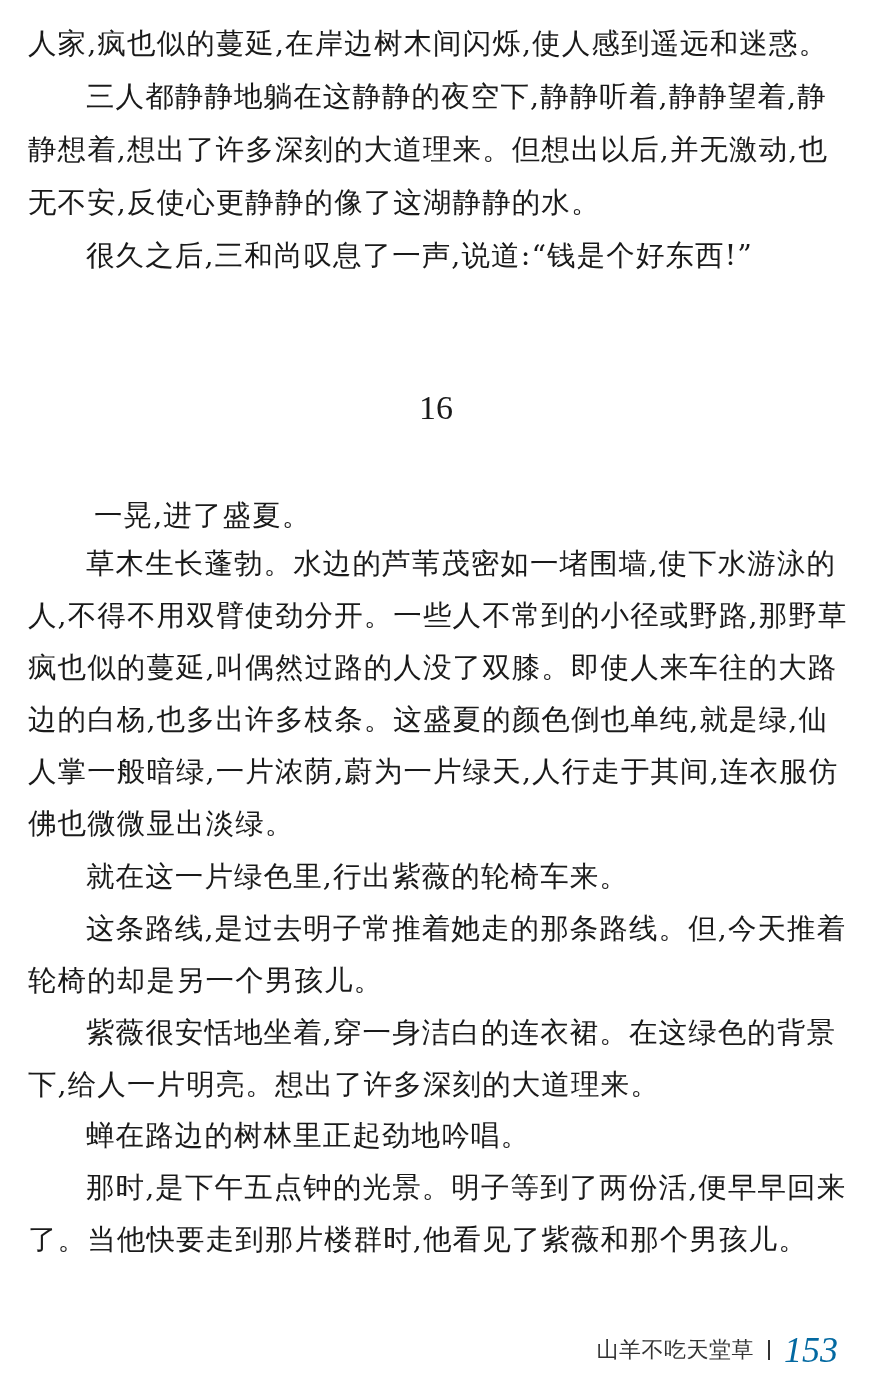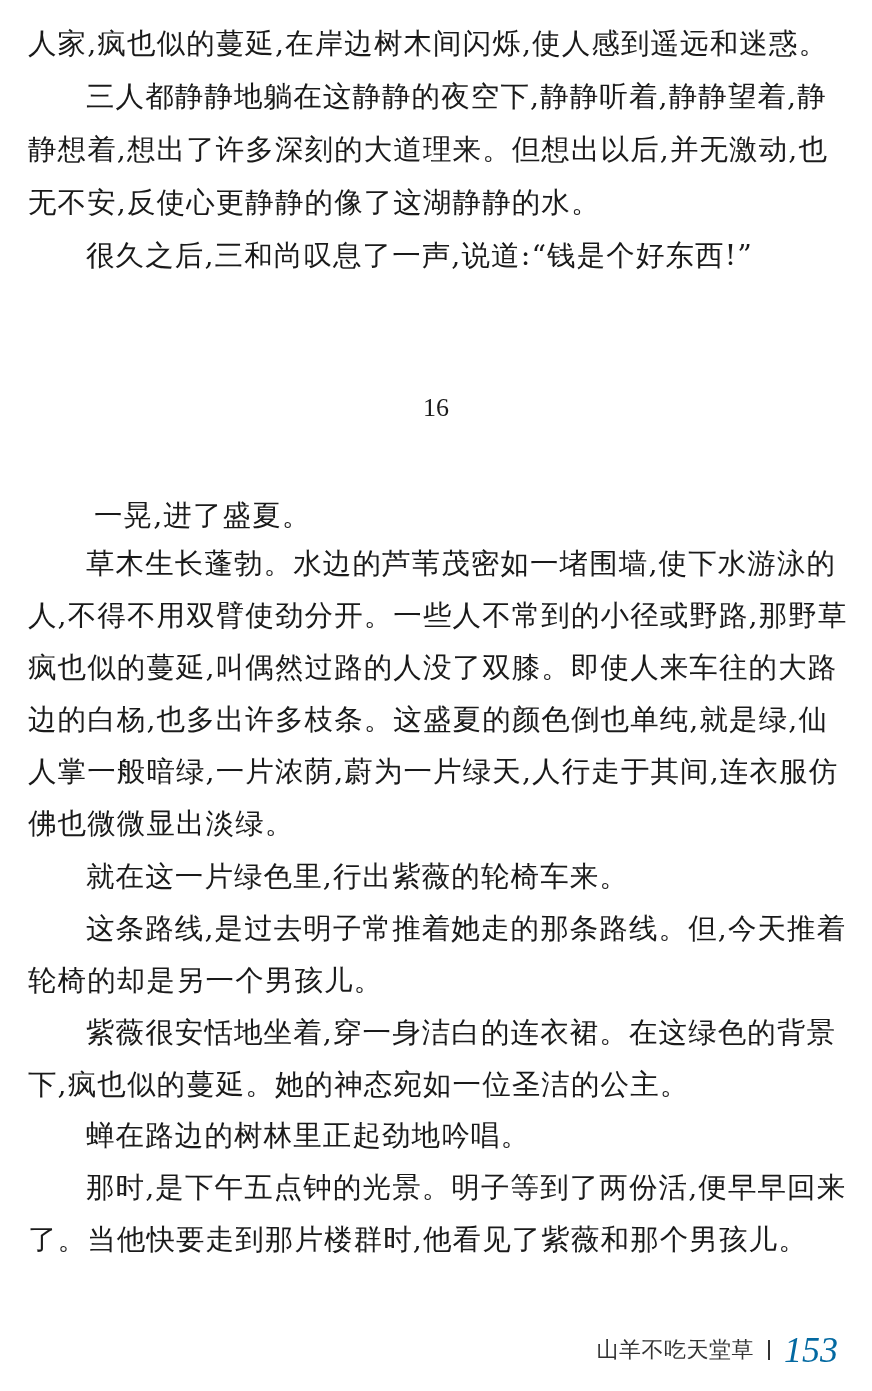--- a/index.html
+++ b/index.html
@@ -31,21 +31,21 @@
       letter-spacing: 1.1px;
     }
     .indent { left: 58px; }
     .chapter-num {
       position: absolute;
       left: 0;
       width: 816px;
       top: 386px;
       text-align: center;
       font-family: "Liberation Serif", "DejaVu Serif", serif;
-      font-size: 26px;
+      font-size: 34px;
       line-height: 40px;
     }
     .footer {
       position: absolute;
       right: 34px;
       top: 1330px;
       height: 40px;
       display: flex;
       align-items: center;
       gap: 14px;
@@ -86,21 +86,21 @@
   <div class="line indent" style="top:524px;">草木生长蓬勃。水边的芦苇茂密如一堵围墙,使下水游泳的</div>
   <div class="line" style="top:576px;">人,不得不用双臂使劲分开。一些人不常到的小径或野路,那野草</div>
   <div class="line" style="top:628px;">疯也似的蔓延,叫偶然过路的人没了双膝。即使人来车往的大路</div>
   <div class="line" style="top:680px;">边的白杨,也多出许多枝条。这盛夏的颜色倒也单纯,就是绿,仙</div>
   <div class="line" style="top:732px;">人掌一般暗绿,一片浓荫,蔚为一片绿天,人行走于其间,连衣服仿</div>
   <div class="line" style="top:784px;">佛也微微显出淡绿。</div>
   <div class="line indent" style="top:837px;">就在这一片绿色里,行出紫薇的轮椅车来。</div>
   <div class="line indent" style="top:889px;">这条路线,是过去明子常推着她走的那条路线。但,今天推着</div>
   <div class="line" style="top:941px;">轮椅的却是另一个男孩儿。</div>
   <div class="line indent" style="top:993px;">紫薇很安恬地坐着,穿一身洁白的连衣裙。在这绿色的背景</div>
-  <div class="line" style="top:1045px;">下,疯也似的蔓延。她的神态宛如一位圣洁的公主。</div>
+  <div class="line" style="top:1045px;">下,给人一片明亮。想出了许多深刻的大道理来。</div>
   <div class="line indent" style="top:1096px;">蝉在路边的树林里正起劲地吟唱。</div>
   <div class="line indent" style="top:1148px;">那时,是下午五点钟的光景。明子等到了两份活,便早早回来</div>
   <div class="line" style="top:1200px;">了。当他快要走到那片楼群时,他看见了紫薇和那个男孩儿。</div>
 </div>
 
 <div class="footer">
   <span class="footer-title">山羊不吃天堂草</span>
   <span class="footer-sep"></span>
   <span class="footer-page">153</span>
 </div>

